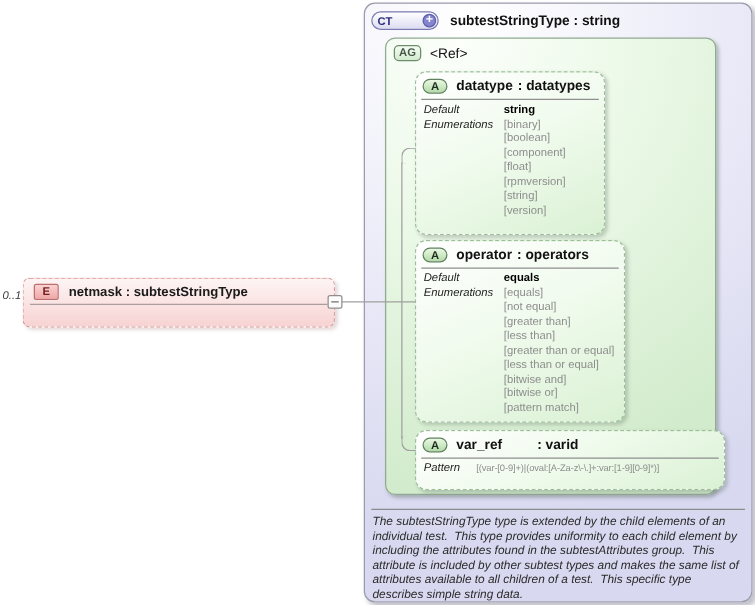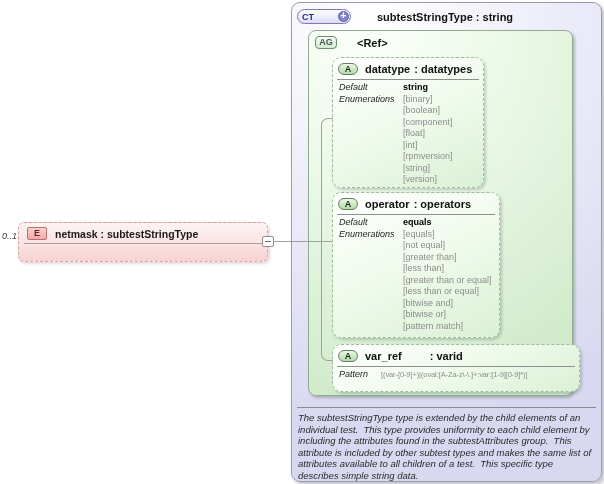--- a/index.html
+++ b/index.html
@@ -51,33 +51,33 @@
     background:radial-gradient(ellipse 130% 85% at 26% 4%,#ffffff 0%,#ededf9 45%,#d8d8f0 100%);
     box-shadow:3px 3px 4px rgba(120,120,145,0.45);
   }
   .ct-head{display:flex;align-items:center;padding:6px 0 0 5px;}
   .ct-badge{display:inline-flex;align-items:center;border:1px solid #7a7ab2;border-radius:9px;
     background:linear-gradient(180deg,#ffffff,#dcdcf2);padding:1px 1px 1px 4px;height:15px;gap:23px;}
   .ct-badge-text{font-size:9px;font-weight:bold;color:#2d2d7e;}
   .ct-plus{display:inline-flex;align-items:center;justify-content:center;margin-left:1px;
     width:11px;height:11px;border-radius:50%;background:#8585cf;border:1px solid #5d5da8;
     color:#fff;font-size:10px;font-weight:bold;line-height:1;padding-bottom:1px;}
-  .ct-title{margin-left:26px;font-size:11px;font-weight:bold;color:#111;white-space:nowrap;}
+  .ct-title{margin-left:9px;font-size:11px;font-weight:bold;color:#111;white-space:nowrap;}
 
   
   #ag-box{
     position:absolute;left:308px;top:30px;width:265px;height:366px;z-index:2;
     border:1px solid #90ab8e;border-radius:8px;
     background:radial-gradient(ellipse 130% 100% at 22% 0%,#fcfffb 0%,#eaf8e6 45%,#d2ebcc 100%);
     box-shadow:2px 2px 3px rgba(90,110,95,0.40);
   }
   .ag-head{display:flex;align-items:center;padding:5px 6px 0 6px;}
   .ag-badge{width:22px;height:13px;border:1px solid #6d8c6b;border-radius:4px;
     background:linear-gradient(180deg,#f6fcf3,#d2ead0);color:#47574a;}
-  .ag-name{margin-left:20px;font-size:11px;font-weight:bold;color:#111;white-space:nowrap;}
+  .ag-name{margin-left:7px;font-size:11px;font-weight:normal;color:#111;white-space:nowrap;}
   .ag-type{margin-left:22px;font-size:11px;font-weight:bold;color:#111;white-space:nowrap;}
 
   
   .attr-box{
     position:absolute;z-index:3;border:1px dashed #9dbd9b;border-radius:9px;
     background:linear-gradient(155deg,#ffffff 0%,#f1fbee 45%,#daf1d4 100%);
     box-shadow:2px 2px 3px rgba(90,110,95,0.30);
   }
   #attr-datatype{left:332px;top:57px;width:152px;height:131px;}
   #attr-operator{left:332px;top:192px;width:168px;height:146px;}
@@ -165,24 +165,20 @@
         <div class="frow">
           <span class="flabel"></span>
           <span class="fvalue">[component]</span>
         </div>
         <div class="frow">
           <span class="flabel"></span>
           <span class="fvalue">[float]</span>
         </div>
         <div class="frow">
           <span class="flabel"></span>
-          <span class="fvalue">[int]</span>
-        </div>
-        <div class="frow">
-          <span class="flabel"></span>
           <span class="fvalue">[rpmversion]</span>
         </div>
         <div class="frow">
           <span class="flabel"></span>
           <span class="fvalue">[string]</span>
         </div>
         <div class="frow">
           <span class="flabel"></span>
           <span class="fvalue">[version]</span>
         </div>

